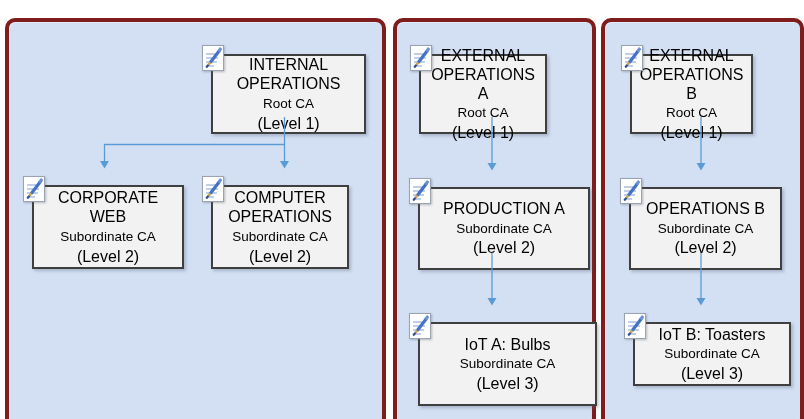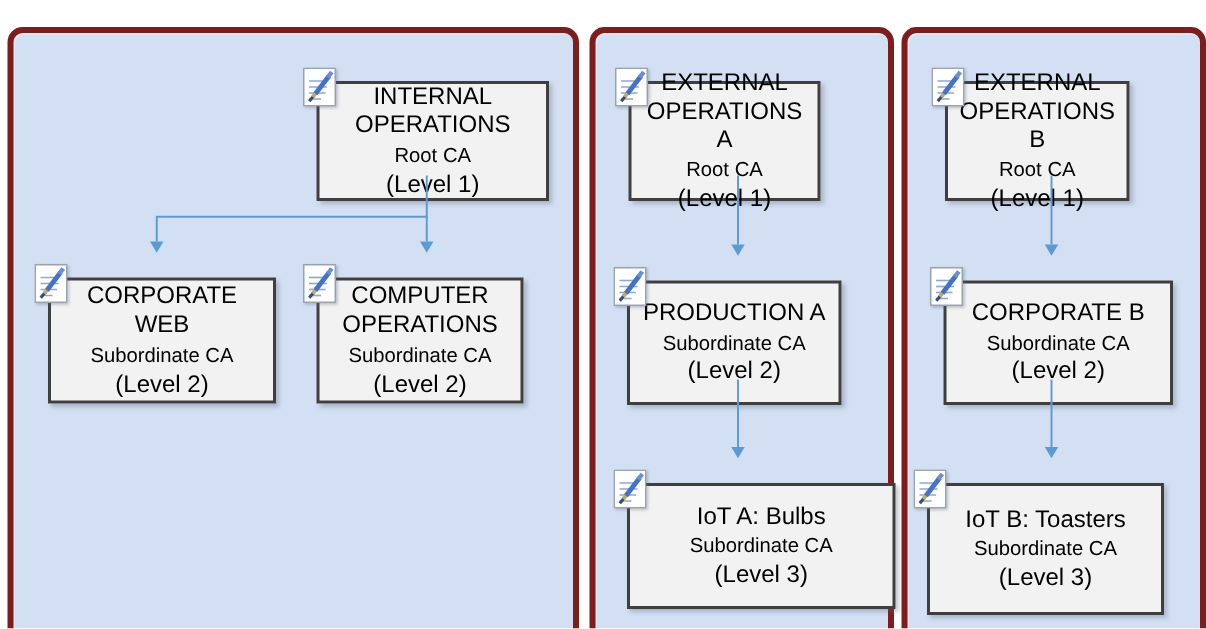--- a/index.html
+++ b/index.html
@@ -122,21 +122,21 @@
 
     <div class="cabox" style="left:22px;top:32px;width:128px;height:80px">
       <svg class="corner-icon" viewBox="0 0 22 26">
           <use href="#cert-icon"></use>
         </svg>
       <div class="title">EXTERNAL OPERATIONS A</div>
       <div class="role">Root CA</div>
       <div class="level">(Level 1)</div>
     </div>
 
-    <div class="cabox" style="left:21px;top:165px;width:143px;height:83px">
+    <div class="cabox" style="left:21px;top:165px;width:172px;height:83px">
       <svg class="corner-icon" viewBox="0 0 22 26">
           <use href="#cert-icon"></use>
         </svg>
       <div class="title">PRODUCTION A</div>
       <div class="role">Subordinate CA</div>
       <div class="level">(Level 2)</div>
     </div>
 
     <div class="cabox" style="left:21px;top:300px;width:179px;height:84px">
       <svg class="corner-icon" viewBox="0 0 22 26">
@@ -156,26 +156,26 @@
         </svg>
       <div class="title">EXTERNAL OPERATIONS B</div>
       <div class="role">Root CA</div>
       <div class="level">(Level 1)</div>
     </div>
 
     <div class="cabox" style="left:24px;top:165px;width:153px;height:83px">
       <svg class="corner-icon" viewBox="0 0 22 26">
           <use href="#cert-icon"></use>
         </svg>
-      <div class="title">CORPORATE B</div>
-      <div class="role">Subordinate CA</div>
-      <div class="level">(Level 2)</div>
-    </div>
-
-    <div class="cabox" style="left:13px;top:300px;width:158px;height:88px">
+      <div class="title">OPERATIONS B</div>
+      <div class="role">Subordinate CA</div>
+      <div class="level">(Level 2)</div>
+    </div>
+
+    <div class="cabox" style="left:28px;top:300px;width:158px;height:64px">
       <svg class="corner-icon" viewBox="0 0 22 26">
           <use href="#cert-icon"></use>
         </svg>
       <div class="title">IoT B: Toasters</div>
       <div class="role">Subordinate CA</div>
       <div class="level">(Level 3)</div>
     </div>
   </div>
 
   <svg class="connectors" viewBox="0 0 804 419">

